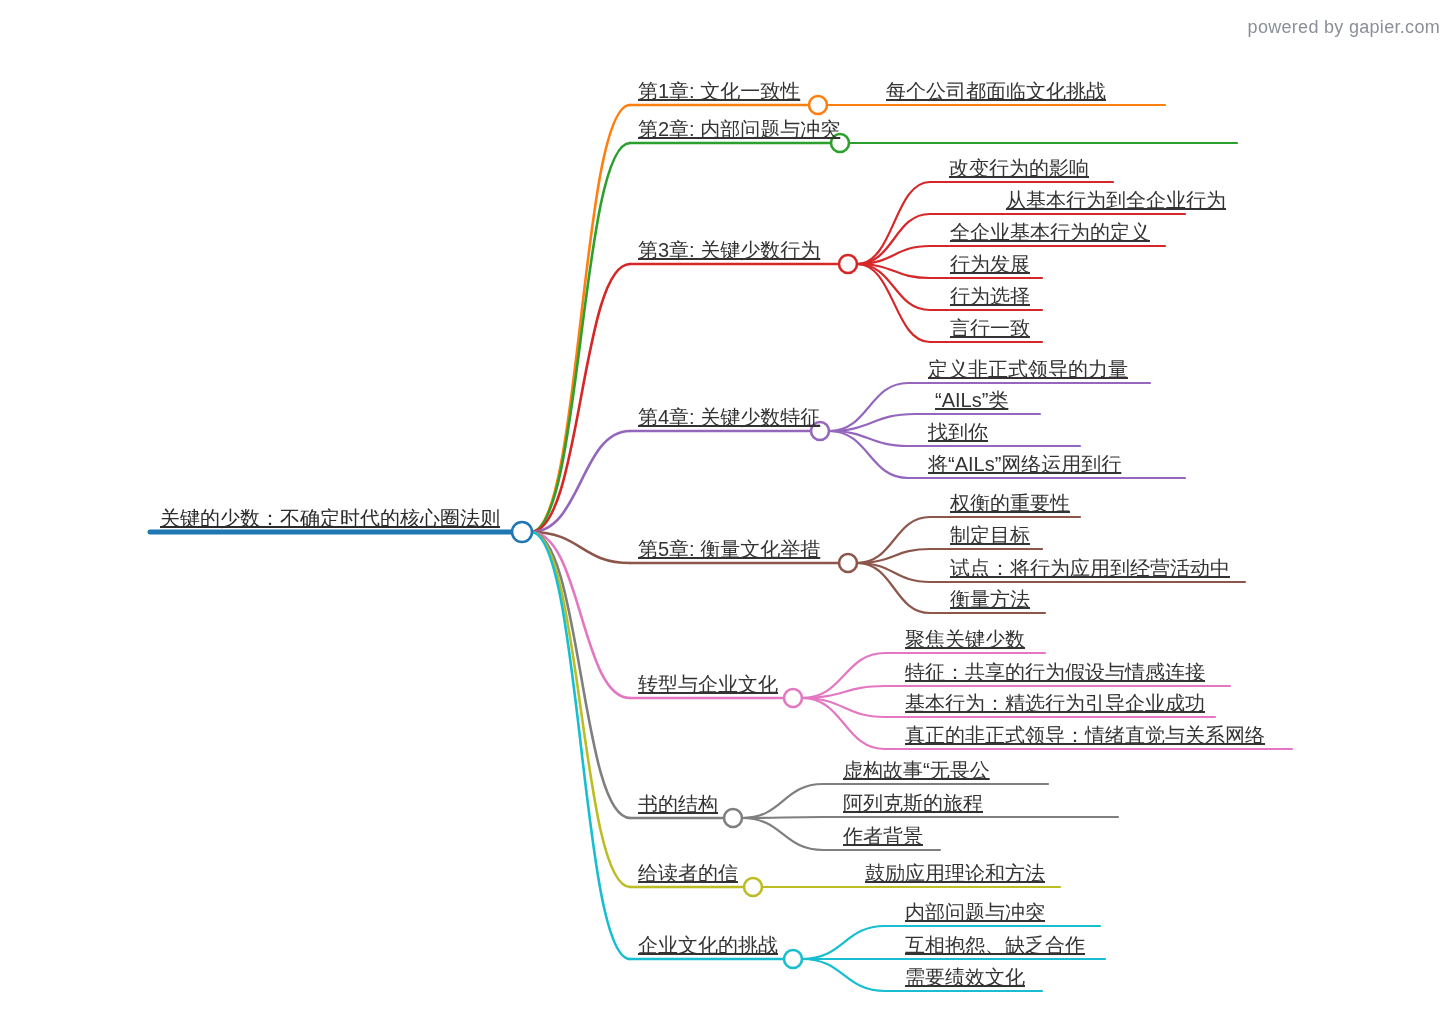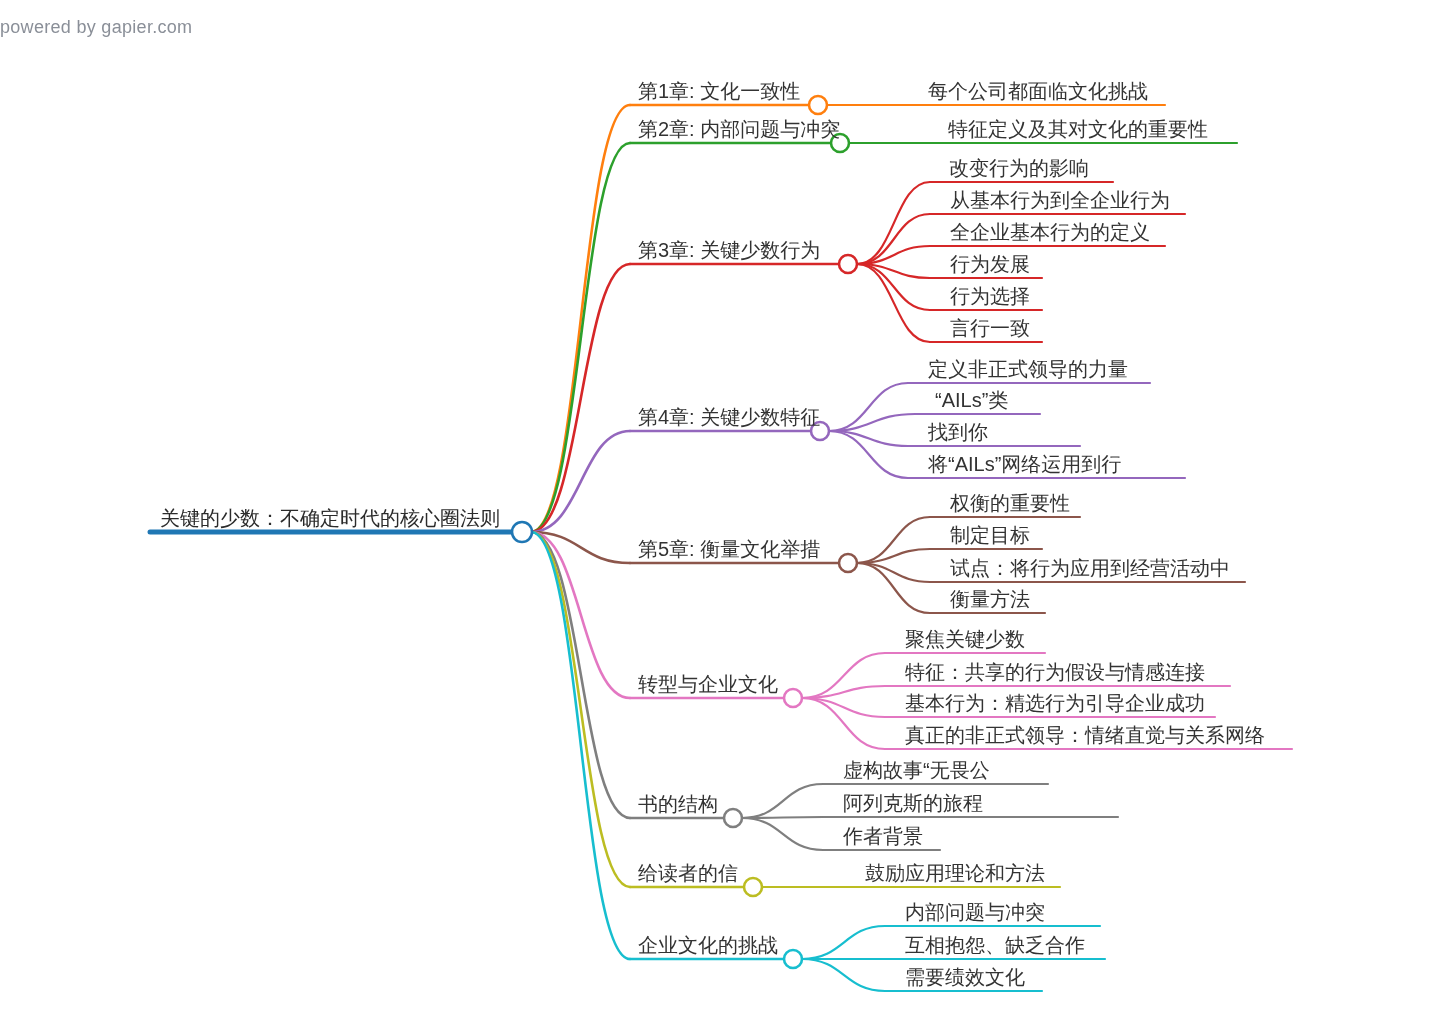--- a/index.html
+++ b/index.html
@@ -1,26 +1,26 @@
 <!DOCTYPE html>
 <html><head>
 <meta charset="utf-8">
 <style>
   html,body{margin:0;padding:0;background:#fff;}
   .canvas{position:relative;width:1440px;height:1021px;background:#ffffff;
           font-family:"Liberation Sans",sans-serif;overflow:hidden;}
-  .watermark{position:absolute;top:17px;left:0;width:100%;text-align:left;
+  .watermark{position:absolute;top:17px;left:0;width:100%;text-align:right;
              font-size:18px;color:#8a8f98;letter-spacing:.3px;}
   svg.edges{position:absolute;left:0;top:0;width:1440px;height:1021px;}
   .edge{fill:none;stroke-width:2.2;stroke-linecap:round;}
   .blink{fill:none;stroke-width:2.6;stroke-linecap:round;}
   .uline{stroke-width:2.6;stroke-linecap:round;}
   .node{fill:#ffffff;stroke-width:2.6;}
   .rootline{stroke-width:5;stroke-linecap:round;}
-  .lbl{position:absolute;font-size:20px;line-height:24px;white-space:nowrap;color:#333;}
+  .lbl{position:absolute;font-size:20px;line-height:24px;white-space:nowrap;color:#333;text-decoration:underline;}
   .rootlbl{font-size:20px;color:#2b2b2b;}
 </style>
 </head>
 <body>
 
 <div class="canvas">
 
   <div class="watermark">powered by gapier.com</div>
 
   <svg class="edges" xmlns="http://www.w3.org/2000/svg">
@@ -112,28 +112,27 @@
     <path class="edge" d="M802 959 C844 959 844 991 885 991" stroke="#17becf"></path>
     <line class="edge" x1="885" y1="991" x2="1042" y2="991" stroke="#17becf"></line>
     <circle class="node" cx="793" cy="959" r="9" stroke="#17becf"></circle>
 
     <circle class="node" cx="522" cy="532" r="10" stroke="#1f77b4"></circle>
   </svg>
 
   <div class="lbl rootlbl" style="left:160px;top:506px">关键的少数：不确定时代的核心圈法则</div>
 
   <div class="lbl" style="left:638px;top:79px">第1章: 文化一致性</div>
-  <div class="lbl" style="left:928px;top:79px">每个公司都面临文化挑战</div>
+  <div class="lbl" style="left:886px;top:79px">每个公司都面临文化挑战</div>
 
   <div class="lbl" style="left:638px;top:117px">第2章: 内部问题与冲突</div>
-  <div class="lbl" style="left:948px;top:117px">特征定义及其对文化的重要性</div>
 
   <div class="lbl" style="left:638px;top:238px">第3章: 关键少数行为</div>
   <div class="lbl" style="left:949px;top:156px">改变行为的影响</div>
-  <div class="lbl" style="left:950px;top:188px">从基本行为到全企业行为</div>
+  <div class="lbl" style="left:1006px;top:188px">从基本行为到全企业行为</div>
   <div class="lbl" style="left:950px;top:220px">全企业基本行为的定义</div>
   <div class="lbl" style="left:950px;top:252px">行为发展</div>
   <div class="lbl" style="left:950px;top:284px">行为选择</div>
   <div class="lbl" style="left:950px;top:316px">言行一致</div>
 
   <div class="lbl" style="left:638px;top:405px">第4章: 关键少数特征</div>
   <div class="lbl" style="left:928px;top:357px">定义非正式领导的力量</div>
   <div class="lbl" style="left:935px;top:388px">“AILs”类</div>
   <div class="lbl" style="left:928px;top:420px">找到你</div>
   <div class="lbl" style="left:928px;top:452px">将“AILs”网络运用到行</div>

